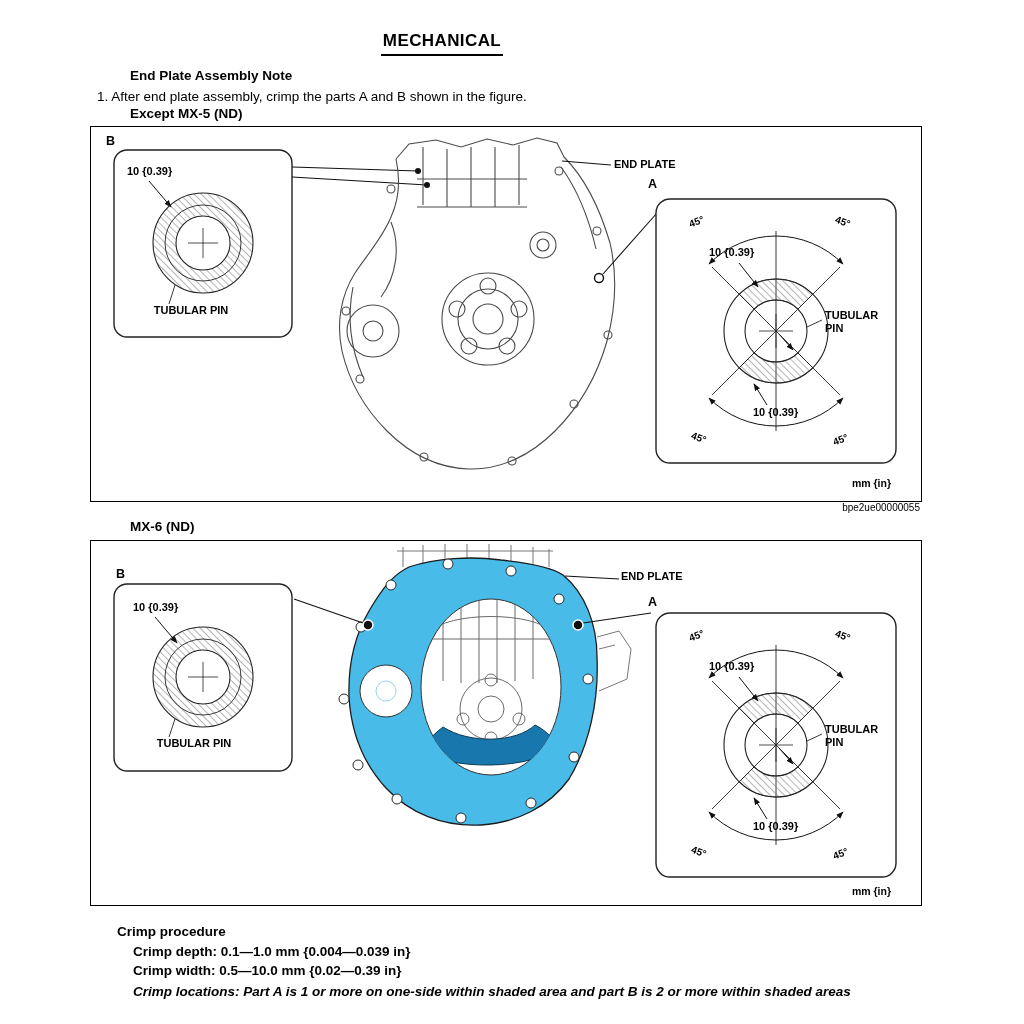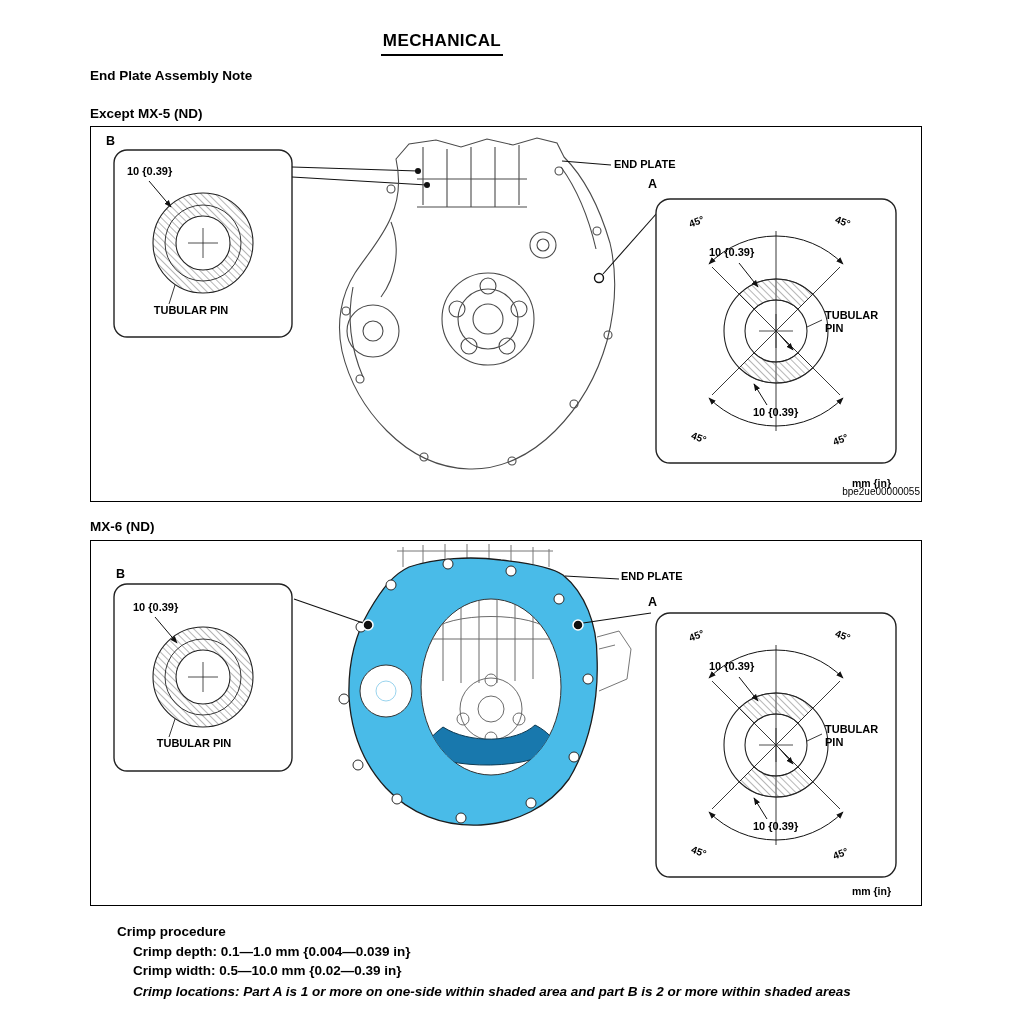--- a/index.html
+++ b/index.html
@@ -1,20 +1,20 @@
 <!DOCTYPE html>
 <html><head>
 <meta charset="utf-8">
 <style>
   html,body{margin:0;padding:0;}
   body{width:1024px;height:1024px;background:#fff;font-family:"Liberation Sans",sans-serif;color:#000;}
   .page{position:relative;width:1024px;height:1024px;background:#fff;overflow:hidden;}
   .page-title{position:absolute;top:31px;left:0;width:884px;text-align:center;font-size:17px;font-weight:bold;letter-spacing:.4px;}
   .page-title span{display:inline-block;border-bottom:2.2px solid #000;padding:0 2px 3px;}
-  .h-bold{position:absolute;font-size:13.5px;font-weight:bold;white-space:nowrap;}
+  .h-bold{position:absolute;font-size:13.5px;font-weight:bold;white-space:nowrap;margin-left:40px;}
   .body-text{position:absolute;font-size:13.5px;white-space:nowrap;}
   .figure{position:absolute;left:90px;width:830px;background:#fff;border:1.4px solid #000;}
   #fig1{top:126px;height:374px;}
   #fig2{top:540px;height:364px;}
   .figure svg{position:absolute;left:0;top:0;}
   .fig-label{position:absolute;font-size:11px;font-weight:bold;white-space:nowrap;line-height:12px;}
   .part-letter{font-size:12.5px;}
   .angle{font-size:10px;}
   .units{font-size:10.5px;width:72px;text-align:right;}
   .pin2{white-space:normal;width:66px;line-height:13px;}
@@ -26,20 +26,21 @@
   .crimp-wrap{white-space:normal;width:790px;padding-left:30px;text-indent:-30px;line-height:19px;font-style:italic;}
 </style>
 </head>
 <body>
 
 <div class="page">
 
   <div class="page-title"><span>MECHANICAL</span></div>
 
   <div class="h-bold" style="left:90px;top:68px">End Plate Assembly Note</div>
+  <div class="body-text" style="left:97px;top:89px">1.  After end plate assembly, crimp the parts A and B shown in the figure.</div>
   <div class="h-bold" style="left:90px;top:106px">Except MX-5 (ND)</div>
 
   <div class="figure" id="fig1">
     <svg width="830" height="374" viewBox="0 0 830 374">
       <defs>
         <marker id="arrF1" viewBox="0 0 10 10" refX="9" refY="5" markerWidth="7.5" markerHeight="7.5" orient="auto">
             <path d="M0,1.2 L10,5 L0,8.8 Z" fill="#111"></path>
           </marker>
         <pattern id="hatchF1" patternUnits="userSpaceOnUse" width="5" height="5" patternTransform="rotate(-45)">
             <line x1="0" y1="0" x2="0" y2="5" stroke="#787878" stroke-width="1.1"></line>
@@ -124,21 +125,21 @@
     <span class="fig-label part-letter" style="left:557px;top:51px">A</span>
     <span class="fig-label angle rot-l" style="left:598px;top:89px">45°</span>
     <span class="fig-label angle rot-r" style="left:744px;top:89px">45°</span>
     <span class="fig-label" style="left:618px;top:119px">10 {0.39}</span>
     <span class="fig-label" style="left:662px;top:279px">10 {0.39}</span>
     <span class="fig-label angle rot-r" style="left:600px;top:305px">45°</span>
     <span class="fig-label angle rot-l" style="left:742px;top:307px">45°</span>
     <span class="fig-label pin2" style="left:734px;top:182px">TUBULAR PIN</span>
     <span class="fig-label units" style="left:728px;top:350px">mm {in}</span>
   </div>
-  <div class="fig-code" style="top:486px">bpe2ue00000055</div>
+  <div class="fig-code" style="top:502px">bpe2ue00000055</div>
 
   <div class="h-bold" style="left:90px;top:519px">MX-6 (ND)</div>
 
   <div class="figure" id="fig2">
     <svg width="830" height="364" viewBox="0 0 830 364">
       <defs>
         <marker id="arrF2" viewBox="0 0 10 10" refX="9" refY="5" markerWidth="7.5" markerHeight="7.5" orient="auto">
             <path d="M0,1.2 L10,5 L0,8.8 Z" fill="#111"></path>
           </marker>
         <pattern id="hatchF2" patternUnits="userSpaceOnUse" width="5" height="5" patternTransform="rotate(-45)">

